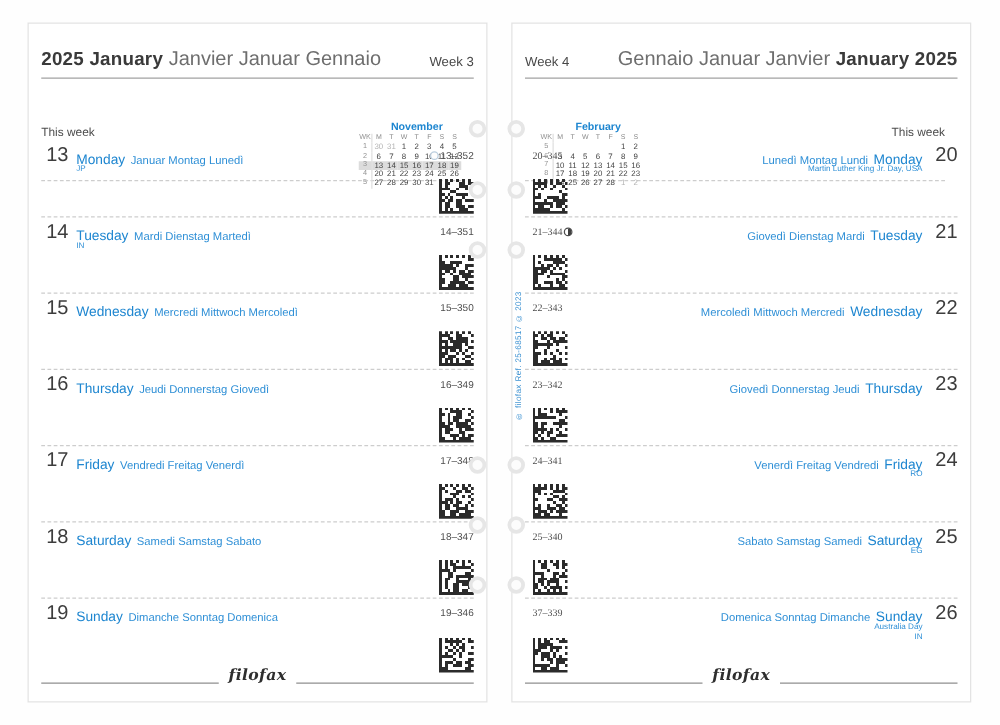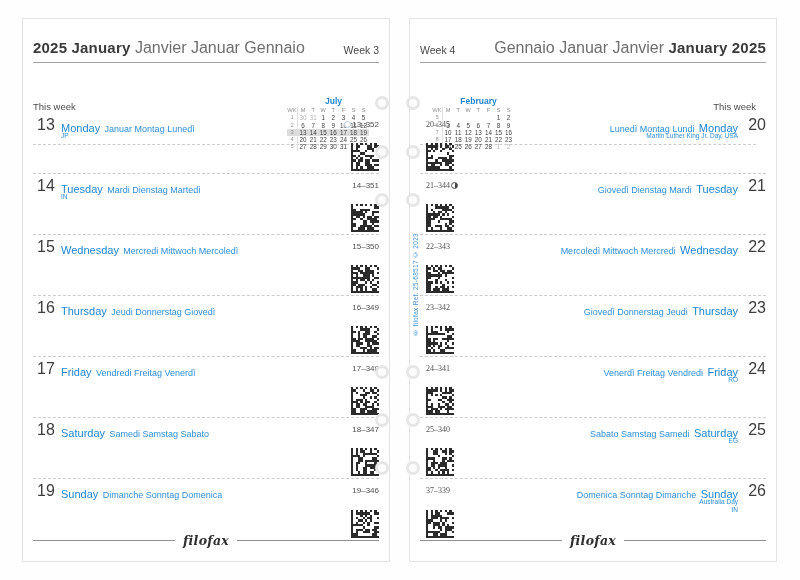--- a/index.html
+++ b/index.html
@@ -52,21 +52,21 @@
   .side-left .day-count{right:0;}
   .side-right .day-count{left:6px;font-family:Liberation Serif, serif;}
   .moon{display:inline-block;width:7px;height:7px;border-radius:50%;box-sizing:border-box;}
   .moon-full{border:1px solid #b9cdde;background:#fdfdfd;}
   .moon-last-quarter{border:1px solid #4e4e4e;background:linear-gradient(90deg,#ffffff 0 50%,#3f3f3f 50% 100%);}
   .qr{position:absolute;line-height:0;}
   .side-left .qr{right:0;bottom:2px;}
   .side-right .qr{left:6px;bottom:2px;}
 
   
-  .footer{position:absolute;left:10px;right:10px;top:514px;height:14px;display:flex;align-items:center;}
+  .footer{position:absolute;left:10px;right:10px;top:514px;height:14px;display:flex;align-items:flex-end;}
   .fline{flex:1;height:1px;background:#909090;}
   .logo{font-family:"DejaVu Serif",serif;font-style:italic;font-weight:600;font-size:12.5px;color:#2e2e2e;
         margin:0 8px;letter-spacing:.3px;}
 
   
   .side-ref{position:absolute;left:2px;top:200px;height:130px;display:flex;align-items:center;}
   .side-ref span{writing-mode:vertical-rl;transform:rotate(180deg);font-size:6.5px;color:#3f93d2;letter-spacing:.3px;white-space:nowrap;}
 
   
   .hole{position:absolute;width:14px;height:14px;border-radius:50%;border:3px solid #e6e6e6;background:#fcfcfc;box-sizing:border-box;z-index:5;}
@@ -80,21 +80,21 @@
     <div class="page-header">
       <div>
         <span class="title-bold">2025 January</span>
         <span class="title-langs">Janvier Januar Gennaio</span>
       </div>
       <div class="week-label">Week 3</div>
     </div>
     <div class="subheader">
       <div class="this-week">This week</div>
       <div class="mini-cal">
-        <div class="mini-cal-title">July</div>
+        <div class="mini-cal-title">November</div>
         <div class="mini-cal-grid" id="cal-grid-left">
             <span class="cal-h cal-wk">WK</span>
             <span class="cal-h">M</span>
             <span class="cal-h">T</span>
             <span class="cal-h">W</span>
             <span class="cal-h">T</span>
             <span class="cal-h">F</span>
             <span class="cal-h">S</span>
             <span class="cal-h">S</span>
             <span class="cal-wk cal-cell">1</span>

